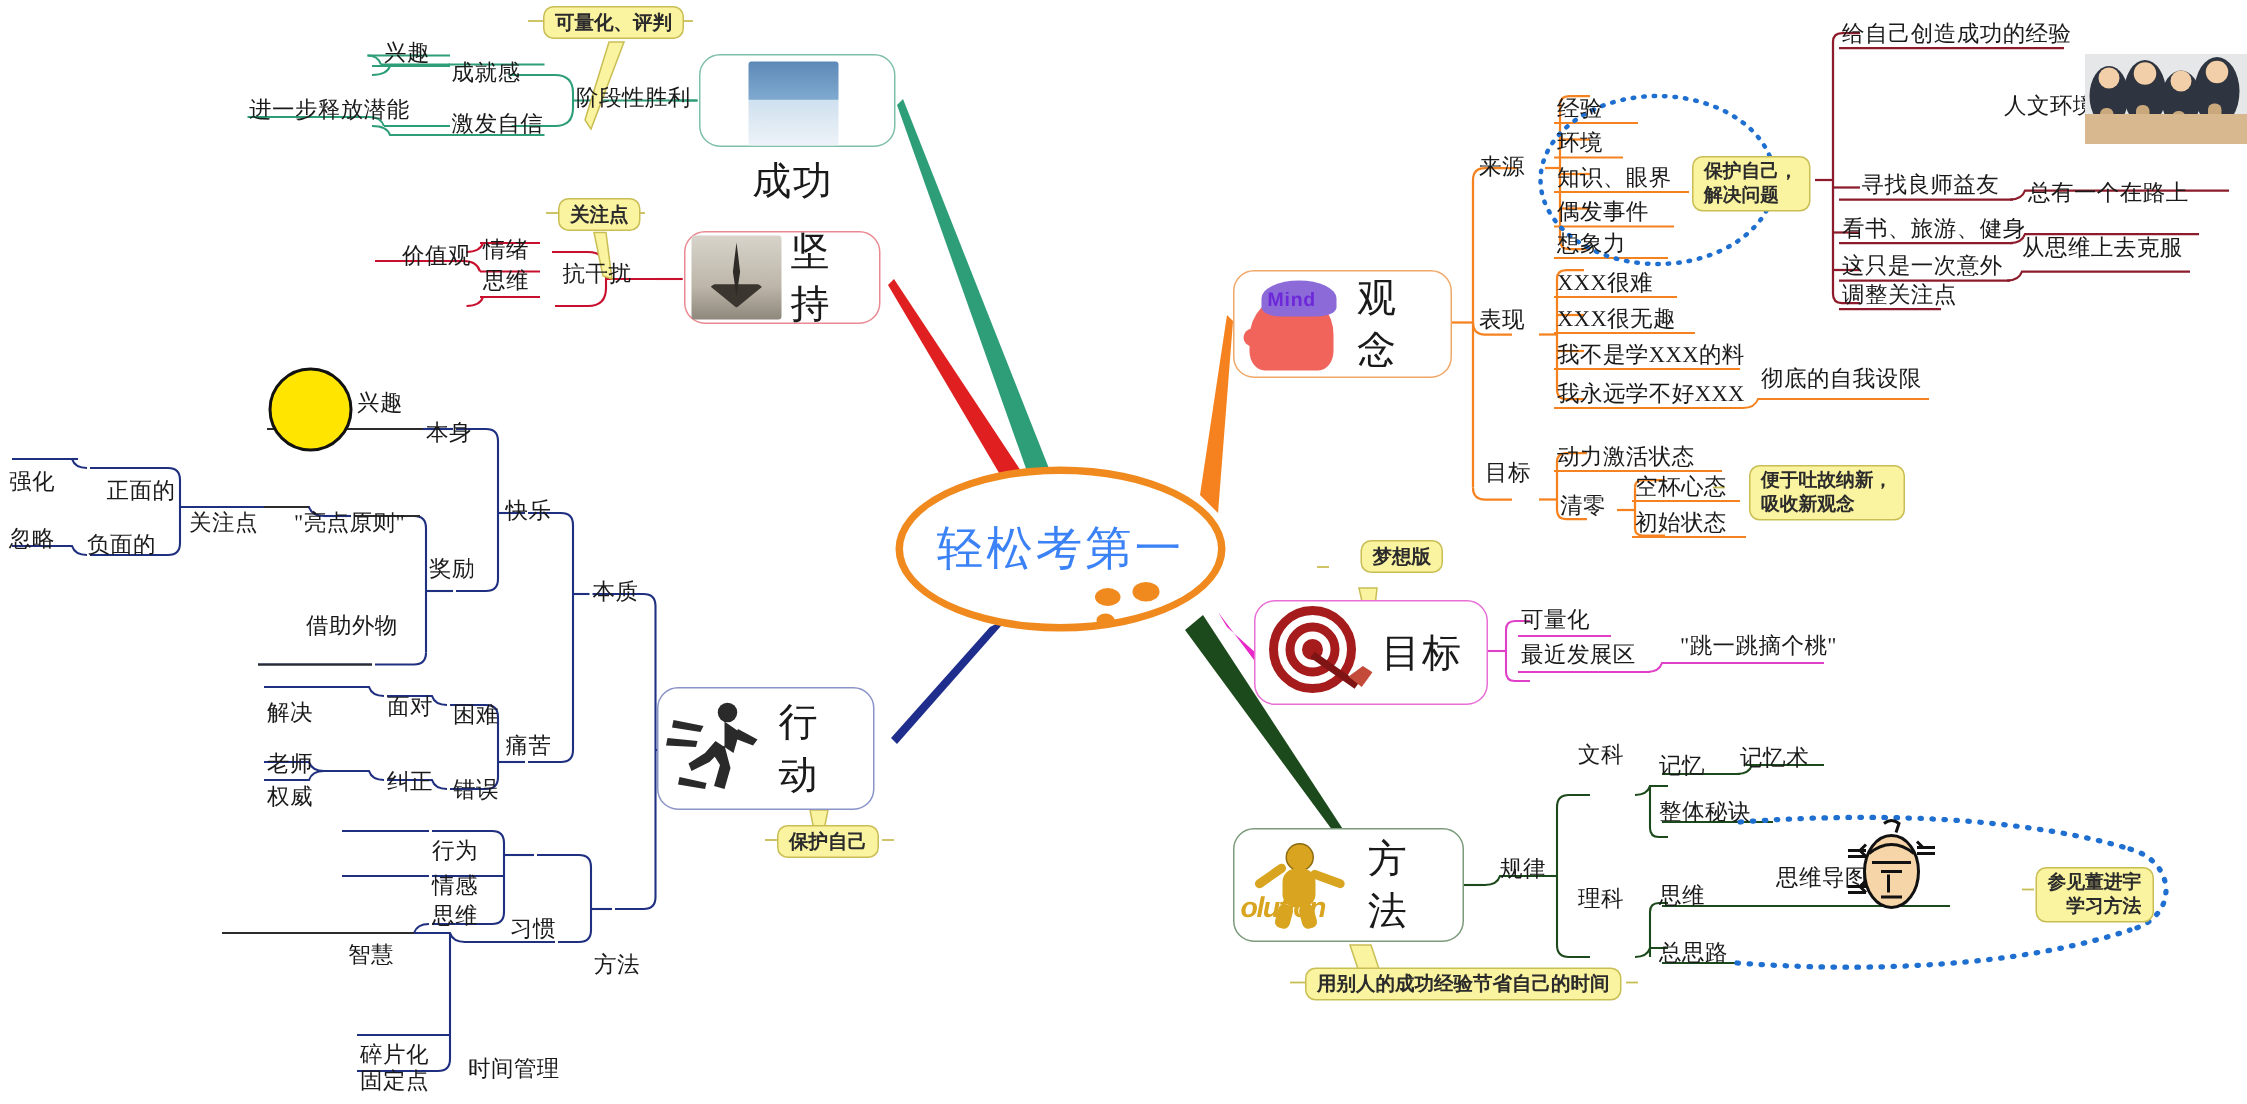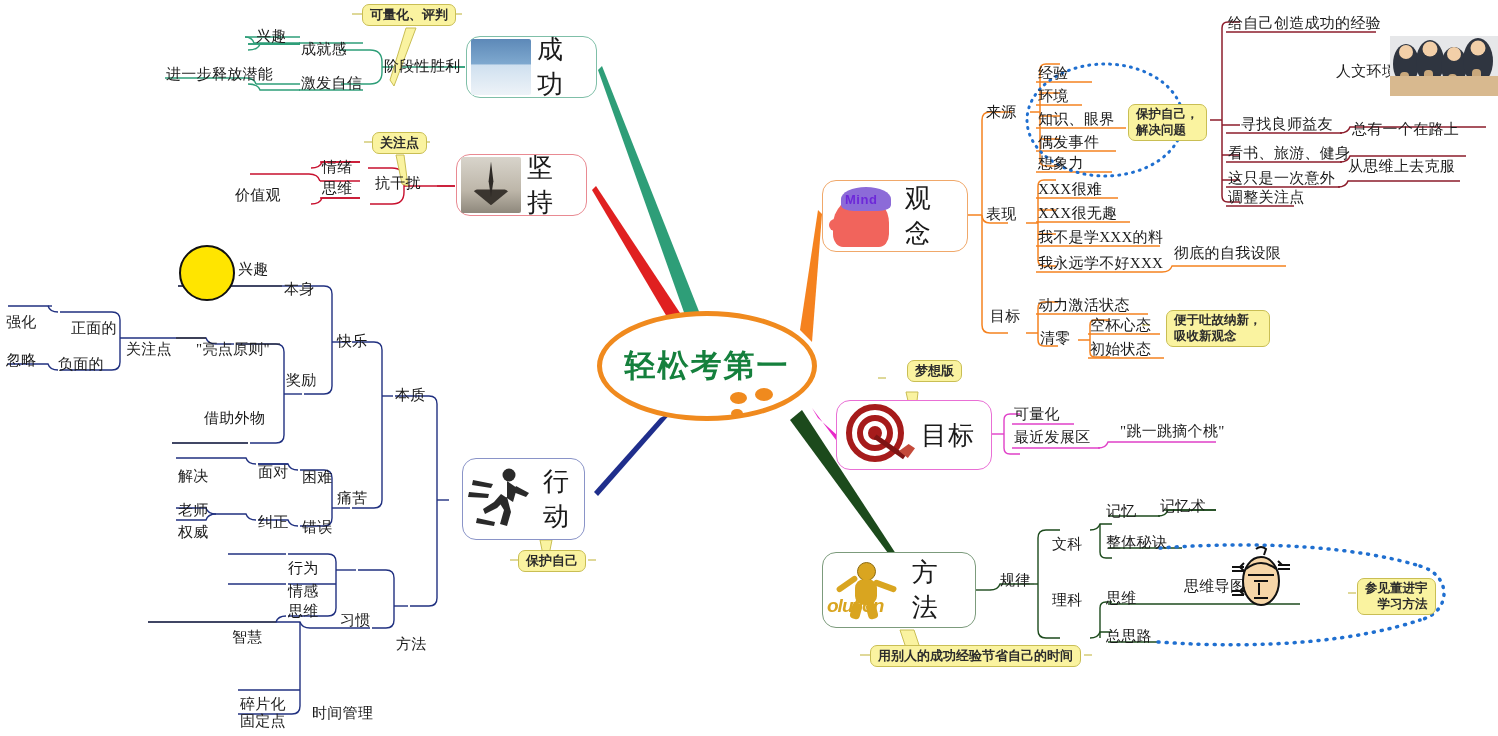--- a/index.html
+++ b/index.html
@@ -48,23 +48,23 @@
   #center {
     position:absolute;
     left:597px; top:311px;
     width:220px; height:110px;
     border:5px solid #F08A1E;
     border-radius:50%;
     background:#fff;
     display:flex; align-items:center; justify-content:center;
   }
   #center .ctxt {
-    font-size:31px; font-weight:bold;
+    font-size:31px; font-weight:normal;
     font-family:"Liberation Sans","DejaVu Sans",sans-serif;
-    color:#15803d; letter-spacing:2px;
+    color:#3b82f6; letter-spacing:2px;
   }
   .dot { position:absolute; background:#F08A1E; border-radius:50%; }
 
   
   .note {
     position:absolute;
     background:#FAF3A0;
     border:1.1px solid #C9BE54;
     border-radius:7px;
     padding:2px 7px;
@@ -380,31 +380,31 @@
     </g>
   </svg>
 
   <div id="center">
     <span class="ctxt">轻松考第一</span>
   </div>
   <div class="dot" style="left:730px;top:392px;width:17px;height:12px;"></div>
   <div class="dot" style="left:755px;top:388px;width:18px;height:13px;"></div>
   <div class="dot" style="left:731px;top:409px;width:12px;height:9px;"></div>
 
-  <div class="node" style="left:466px;top:36px;width:131px;height:62px;border-color:#7FBFA8;">
+  <div class="node" style="left:466px;top:36px;width:131px;height:62px;border-color:#7FBFA8;flex-direction:column;">
     <div class="thumb ph-success" style="width:60px;height:56px;"></div>
     <span class="ntxt">成功</span>
   </div>
 
   <div class="node" style="left:456px;top:154px;width:131px;height:62px;border-color:#E98A92;">
     <div class="thumb ph-top" style="width:60px;height:56px;"></div>
     <span class="ntxt">坚持</span>
   </div>
 
-  <div class="node" style="left:462px;top:458px;width:123px;height:82px;border-color:#8A94C8;">
+  <div class="node" style="left:438px;top:458px;width:145px;height:82px;border-color:#8A94C8;">
     <div class="runner" style="width:70px;height:66px;">
       <svg viewBox="0 0 70 66" width="70" height="66">
         <circle cx="42" cy="9" r="6.5" fill="#2a2a2a"></circle>
         <path d="M40,15 L50,22 L46,36 L40,32 Z" fill="#2a2a2a"></path>
         <path d="M49,20 L62,27 L59,31 L46,26 Z" fill="#2a2a2a"></path>
         <path d="M40,31 L44,46 L40,60 L33,58 L37,44 L32,36 Z" fill="#2a2a2a"></path>
         <path d="M40,32 L30,42 L18,48 L16,43 L27,36 L34,28 Z" fill="#2a2a2a"></path>
         <path d="M6,14 L26,18 L24,22 L5,19 Z" fill="#2a2a2a"></path>
         <path d="M2,26 L22,28 L21,32 L1,31 Z" fill="#2a2a2a"></path>
         <path d="M10,52 L28,56 L27,60 L9,57 Z" fill="#2a2a2a"></path>
@@ -461,21 +461,21 @@
 
   <span class="lbl" style="left:384px;top:58px;">阶段性胜利</span>
   <span class="lbl" style="left:301px;top:41px;">成就感</span>
   <span class="lbl" style="left:301px;top:75px;">激发自信</span>
   <span class="lbl" style="left:256px;top:28px;">兴趣</span>
   <span class="lbl" style="left:166px;top:66px;">进一步释放潜能</span>
 
   <span class="lbl" style="left:375px;top:175px;">抗干扰</span>
   <span class="lbl" style="left:322px;top:159px;">情绪</span>
   <span class="lbl" style="left:322px;top:180px;">思维</span>
-  <span class="lbl" style="left:235px;top:163px;margin-top:24px;">价值观</span>
+  <span class="lbl" style="left:268px;top:163px;">价值观</span>
 
   <span class="lbl" style="left:395px;top:387px;">本质</span>
   <span class="lbl" style="left:396px;top:636px;">方法</span>
 
   <span class="lbl" style="left:337px;top:333px;text-align:center;">快乐</span>
   <span class="lbl" style="left:337px;top:490px;">痛苦</span>
 
   <span class="lbl" style="left:284px;top:281px;">本身</span>
   <span class="lbl" style="left:286px;top:372px;">奖励</span>
 
@@ -564,21 +564,21 @@
           <rect x="0" y="40" width="108" height="20"></rect>
         </g>
     </svg>
   </div>
 
   <span class="lbl" style="left:1014px;top:406px;">可量化</span>
   <span class="lbl" style="left:1014px;top:429px;">最近发展区</span>
   <span class="lbl" style="left:1120px;top:423px;">"跳一跳摘个桃"</span>
 
   <span class="lbl" style="left:1000px;top:572px;">规律</span>
-  <span class="lbl" style="left:1052px;top:536px;">文科</span>
+  <span class="lbl" style="left:1052px;top:496px;">文科</span>
   <span class="lbl" style="left:1052px;top:592px;">理科</span>
   <span class="lbl" style="left:1106px;top:503px;">记忆</span>
   <span class="lbl" style="left:1160px;top:498px;">记忆术</span>
   <span class="lbl" style="left:1106px;top:534px;">整体秘诀</span>
   <span class="lbl" style="left:1106px;top:590px;">思维</span>
   <span class="lbl" style="left:1106px;top:628px;">总思路</span>
   <span class="lbl" style="left:1184px;top:578px;">思维导图</span>
 
   <div class="mindmap-head" style="position:absolute;left:1230px;top:545px;">
     <svg viewBox="0 0 62 66" width="62" height="66">

